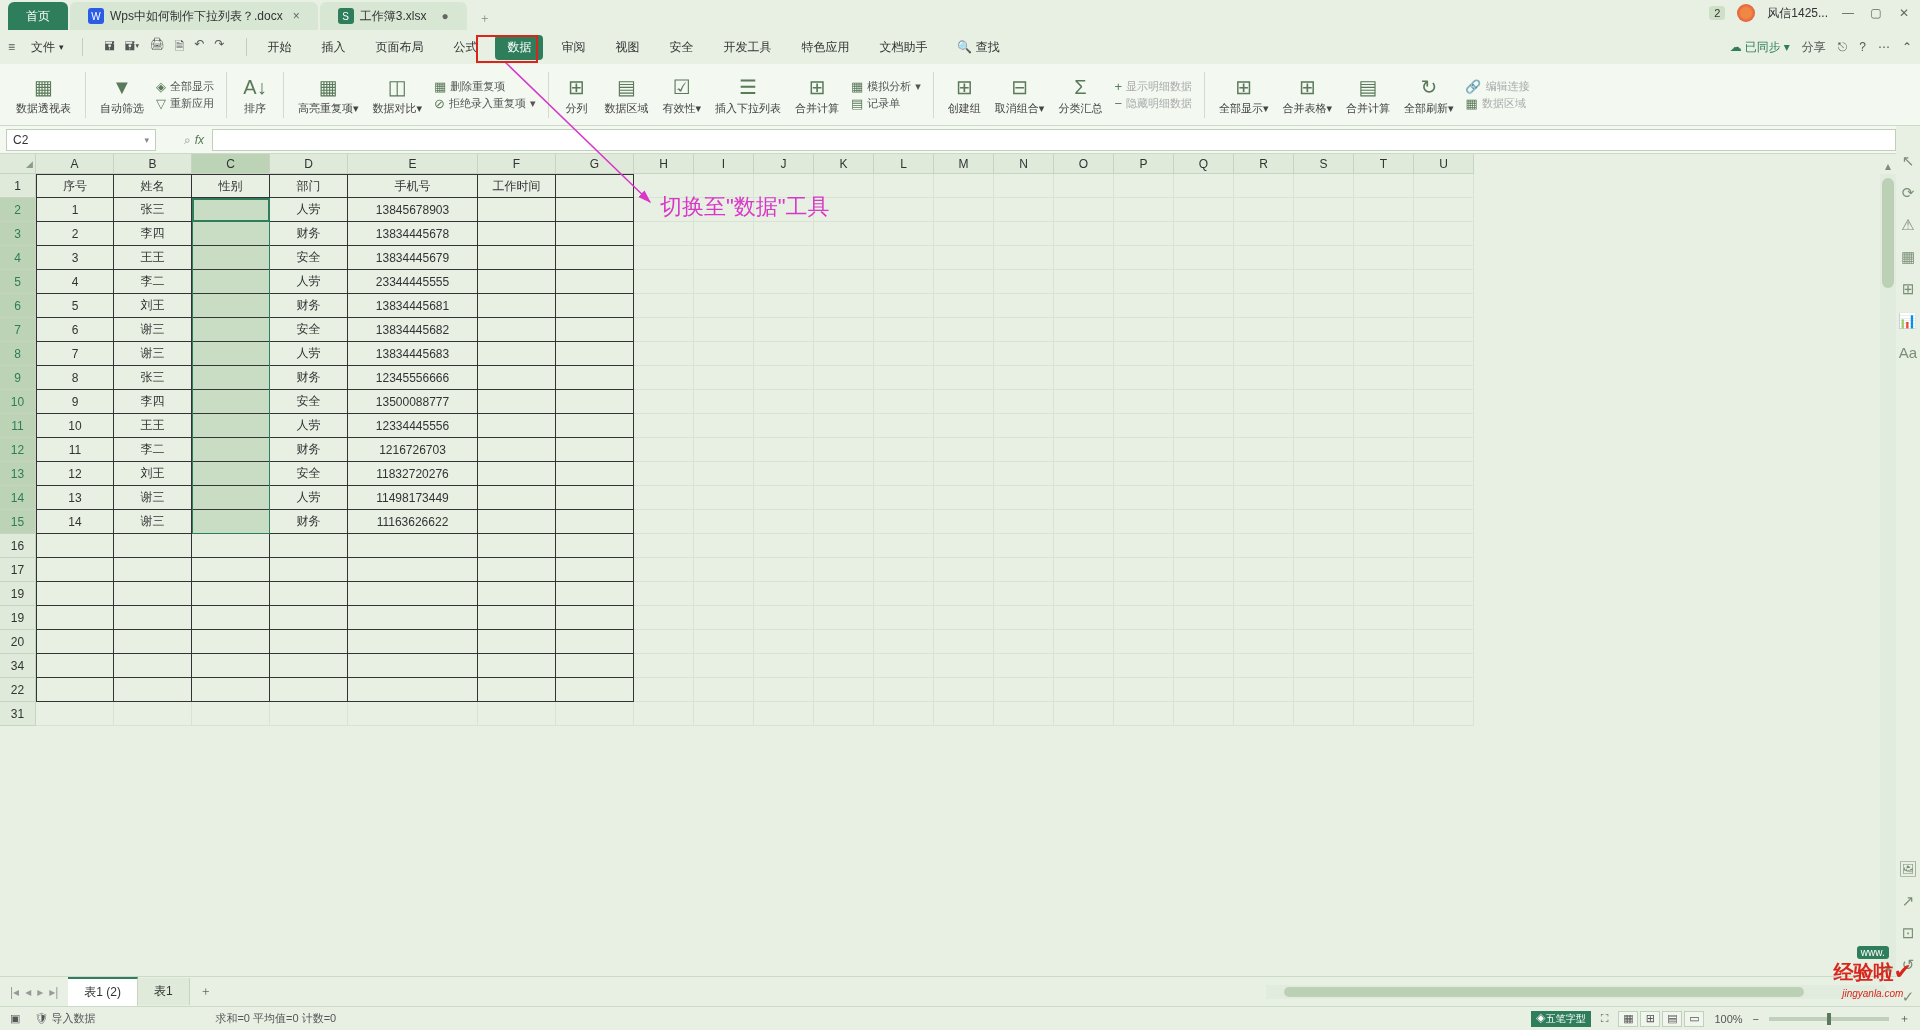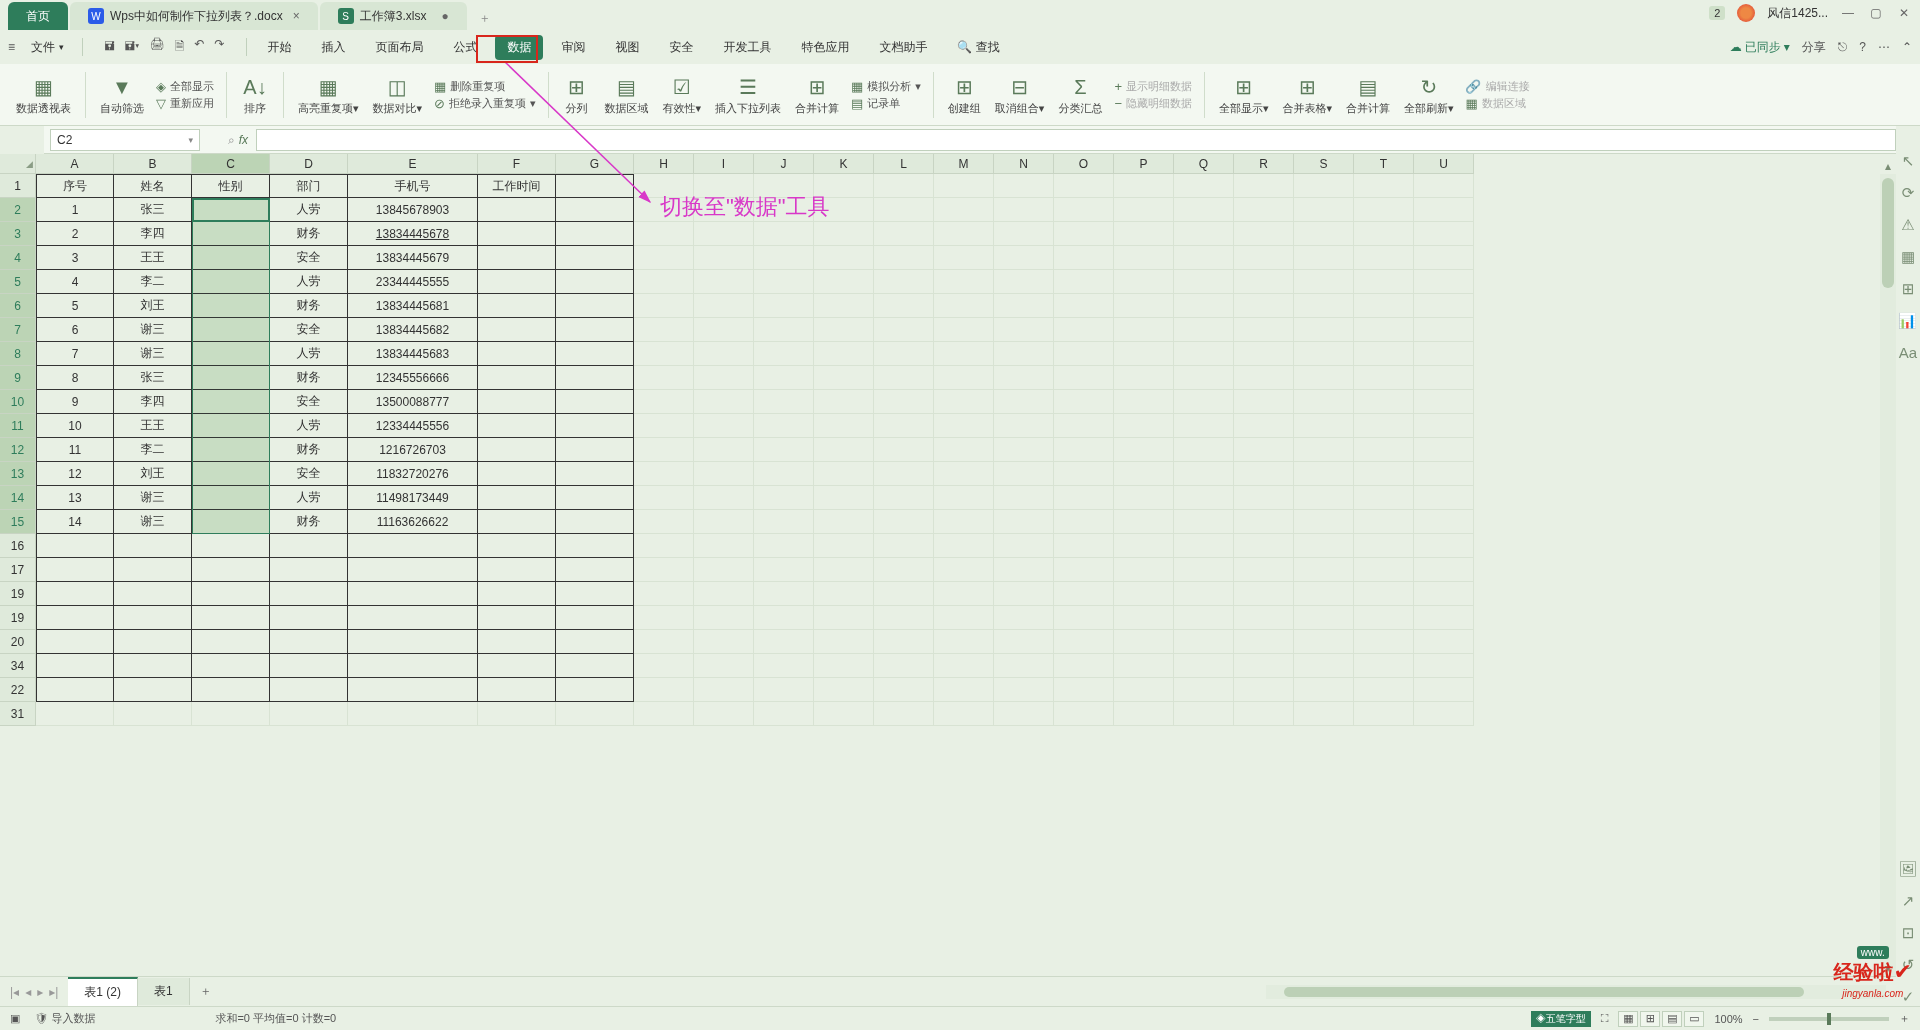--- a/index.html
+++ b/index.html
@@ -44,21 +44,21 @@
 .rib-sep { width: 1px; height: 46px; background: #d0ddcb; margin: 0 6px; }
 .rib-stack { display: flex; flex-direction: column; gap: 2px; padding: 2px 4px; }
 .rib-stack .row { display: flex; align-items: center; gap: 4px; font-size: 11px; color: #555; white-space: nowrap; cursor: pointer; }
 .rib-stack .row.disabled { color: #aaa; }
 .rib-stack .sico { font-size: 13px; color: #5a7a5a; }
 
 
 .red-box { position: absolute; border: 2px solid #d8261c; pointer-events: none; z-index: 50; }
 
 
-.formula-bar { height: 28px; background: #f3f8f1; border-bottom: 1px solid #cdd9c8; display: flex; align-items: center; margin-left: 44px; }
+.formula-bar { height: 28px; background: #f3f8f1; border-bottom: 1px solid #cdd9c8; display: flex; align-items: center; }
 .namebox { width: 150px; height: 22px; border: 1px solid #c0d0bc; background: #fff; margin-left: 6px; display: flex; align-items: center; padding: 0 6px; justify-content: center; }
 .namebox .caret { margin-left: auto; color: #888; font-size: 9px; }
 .fx-area { display: flex; align-items: center; margin-left: 28px; gap: 4px; }
 .fx-icon { color: #5a7a5a; font-style: italic; }
 .fx-input { flex: 1; height: 22px; border: 1px solid #c0d0bc; background: #fff; margin-left: 8px; margin-right: 24px; }
 
 
 .grid-wrap { position: absolute; top: 154px; left: 0; right: 24px; bottom: 54px; background: #e8f0e4; }
 .col-headers { position: absolute; top: 0; left: 36px; right: 18px; height: 20px; display: flex; }
 .corner { position: absolute; top: 0; left: 0; width: 36px; height: 20px; background: #dfeadb; border-right: 1px solid #c8d4c3; border-bottom: 1px solid #c8d4c3; display:flex; align-items:center; justify-content:flex-end; padding-right:2px; }
@@ -414,21 +414,21 @@
         <div class="cell" style="width: 60px;"></div>
         <div class="cell" style="width: 60px;"></div>
         <div class="cell" style="width: 60px;"></div>
         <div class="cell" style="width: 60px;"></div>
       </div>
       <div class="cell-row">
         <div class="cell bordered bleft" style="width: 78px;">2</div>
         <div class="cell bordered" style="width: 78px;">李四</div>
         <div class="cell bordered selcol" style="width: 78px;"></div>
         <div class="cell bordered" style="width: 78px;">财务</div>
-        <div class="cell bordered" style="width: 130px; text-decoration: underline;">13834445678</div>
+        <div class="cell bordered" style="width: 130px;">13834445678</div>
         <div class="cell bordered" style="width: 78px;"></div>
         <div class="cell bordered" style="width: 78px;"></div>
         <div class="cell" style="width: 60px;"></div>
         <div class="cell" style="width: 60px;"></div>
         <div class="cell" style="width: 60px;"></div>
         <div class="cell" style="width: 60px;"></div>
         <div class="cell" style="width: 60px;"></div>
         <div class="cell" style="width: 60px;"></div>
         <div class="cell" style="width: 60px;"></div>
         <div class="cell" style="width: 60px;"></div>

